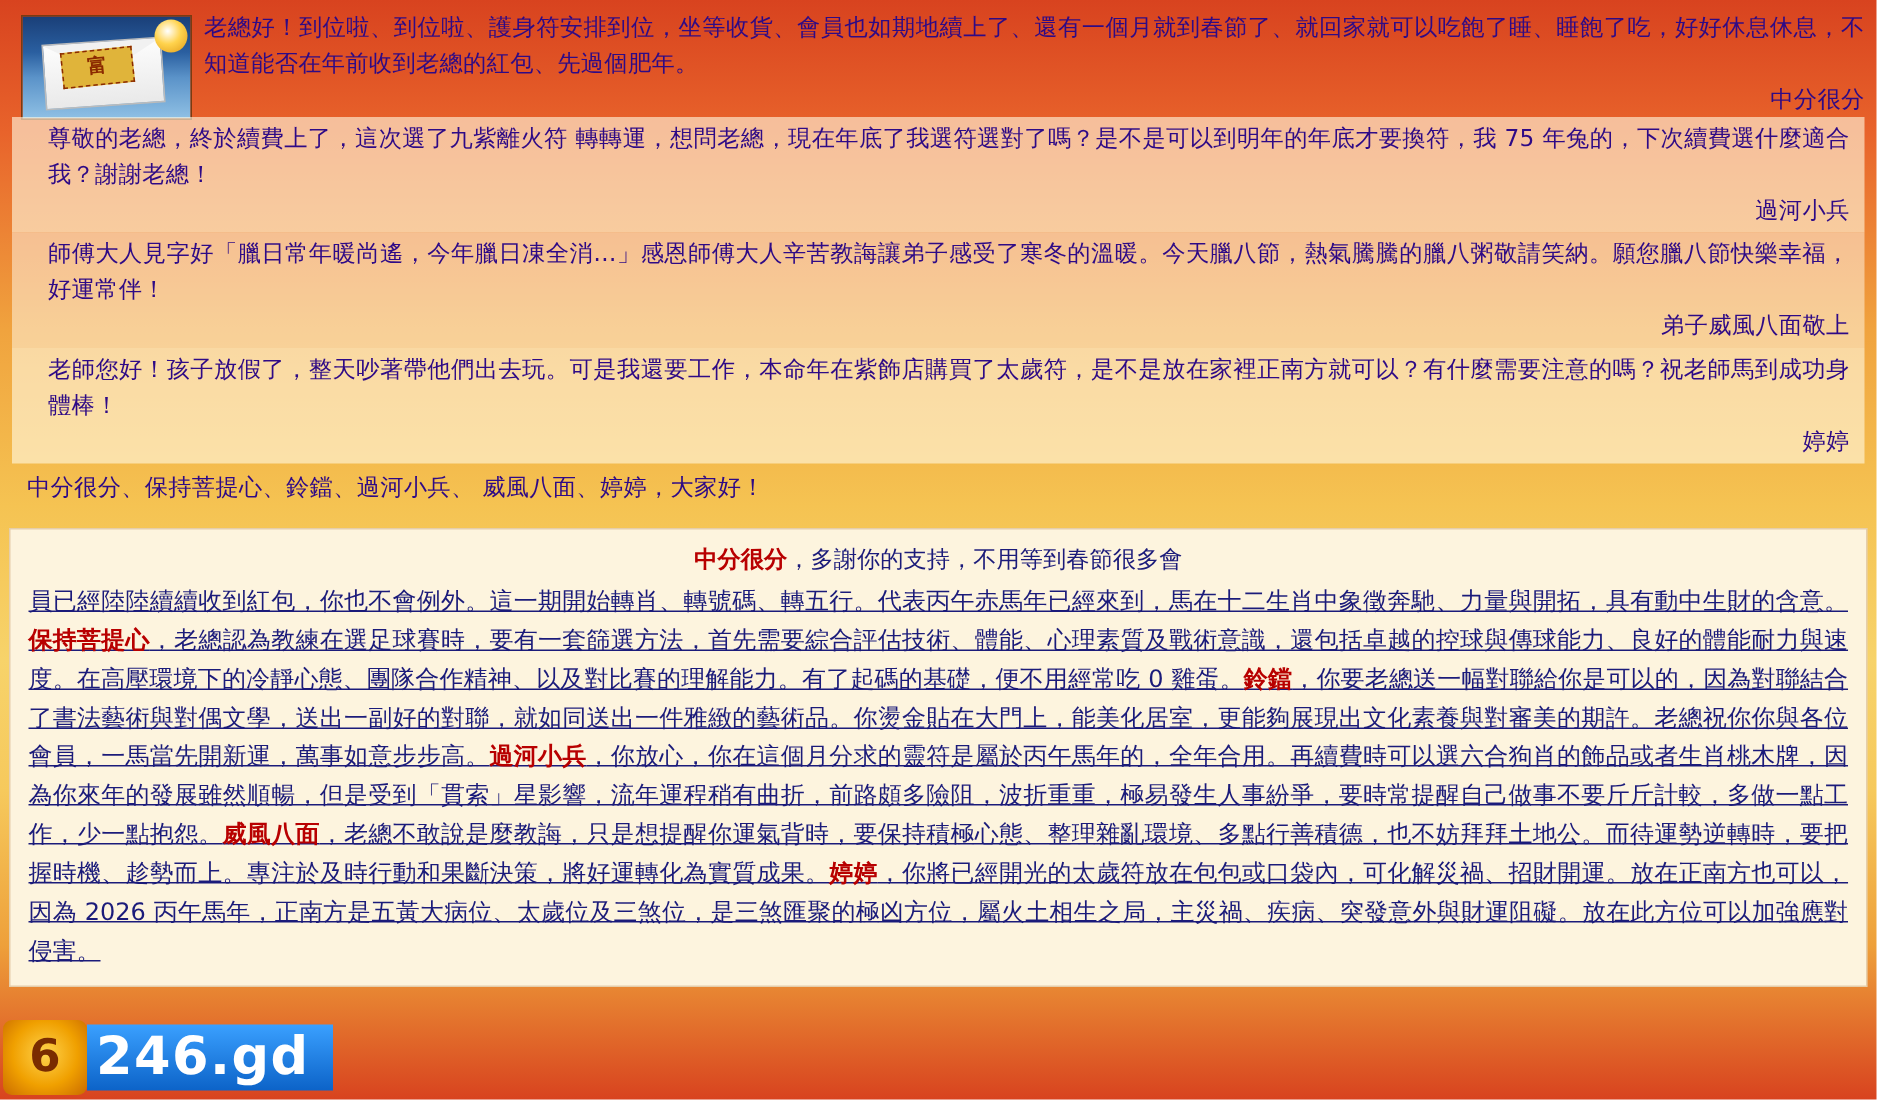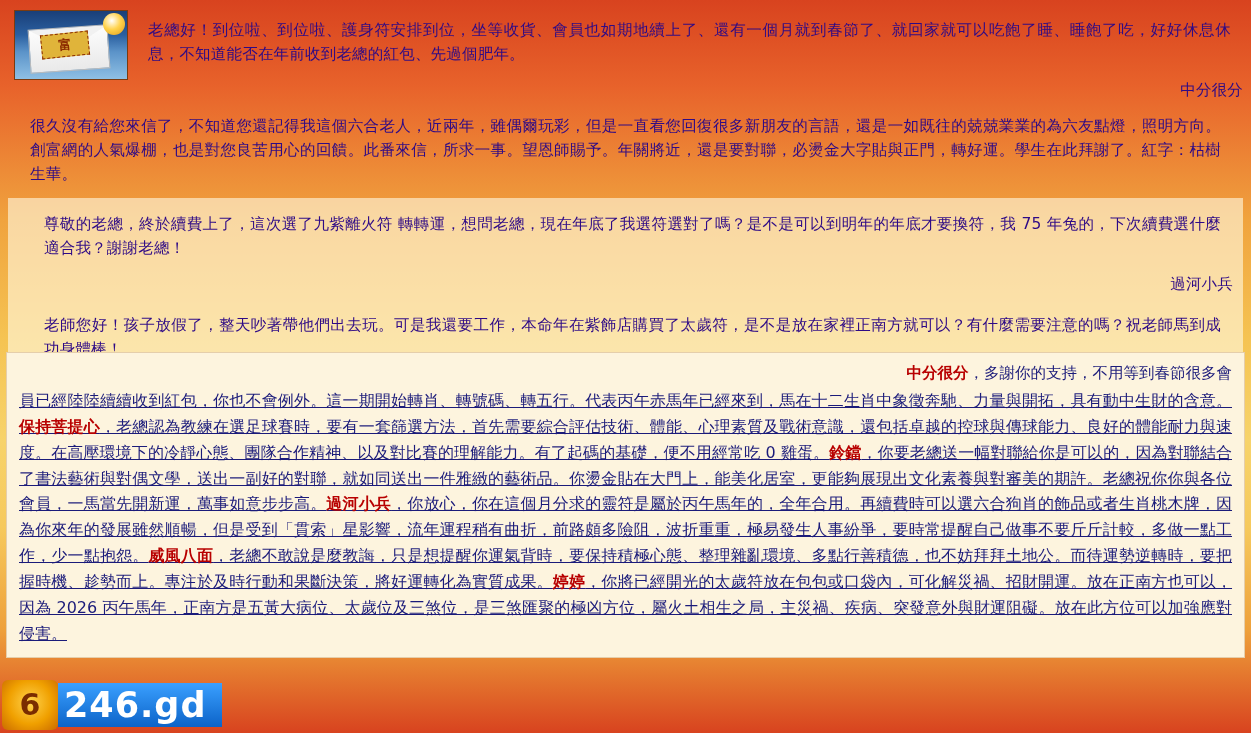--- a/index.html
+++ b/index.html
@@ -41,42 +41,42 @@
   }
 
   .msg-block{margin-left:128px;}
   .msg{
     color:#2e0a86;
     font-size:15.5px;
     line-height:1.55;
     text-align:justify;
     letter-spacing:0.2px;
   }
-  .msg p{margin:12px;}
+  .msg p{margin:0;}
   .msg .sig{display:block;text-align:right;}
   .msg-wide{margin-left:0;padding:0 10px;}
 
   
   .band{
     background:rgba(255,248,225,0.62);
     padding:2px 10px 3px 24px;
     margin:0;
   }
   .band.alt{background:rgba(255,252,240,0.50);}
 
   
   .panel{
     position:absolute;left:6px;right:6px;top:352px;
     background:#fdf4de;
     border:1px solid rgba(160,90,20,0.25);
     padding:8px 12px 10px 12px;
     box-sizing:border-box;
   }
   .panel .lead{
-    text-align:right;color:#1b1b7a;font-size:15.5px;line-height:1.6;margin:0 0 2px 0;
+    text-align:center;color:#1b1b7a;font-size:15.5px;line-height:1.6;margin:0 0 2px 0;
   }
   .panel .body{
     color:#1b1b7a;font-size:16px;line-height:1.62;text-align:justify;text-decoration:underline;
   }
   .hl{color:#b80000;font-weight:bold;}
 
   
   .watermark{
     position:absolute;left:0;bottom:0;display:flex;align-items:center;height:56px;
   }
@@ -112,31 +112,36 @@
     <div class="msg-block">
       <div class="msg">
         <p>老總好！到位啦、到位啦、護身符安排到位，坐等收貨、會員也如期地續上了、還有一個月就到春節了、就回家就可以吃飽了睡、睡飽了吃，好好休息休息，不知道能否在年前收到老總的紅包、先過個肥年。</p>
         <span class="sig">中分很分</span>
       </div>
     </div>
 
 
     <div class="msg-wide">
       <div class="msg">
-        <p>很久沒有給您來信了，不知道您還記得我這個六合老人，近兩年，雖偶爾玩彩，但是一直看您回復很多新朋友的言語，還是一如既往的兢兢業業的為六友點燈，照明方向。創富網的人氣爆棚，也是對您良苦用心的回饋。此番來信，所求一事。望恩師賜予。年關將近，還是要對聯，必燙金大字貼與正門，轉好運。學生在此拜謝了。紅字：枯樹生華。</p>
       </div>
     </div>
 
     <div class="band">
       <div class="msg">
         <p>尊敬的老總，終於續費上了，這次選了九紫離火符 轉轉運，想問老總，現在年底了我選符選對了嗎？是不是可以到明年的年底才要換符，我 75 年兔的，下次續費選什麼適合我？謝謝老總！</p>
         <span class="sig">過河小兵</span>
       </div>
     </div>
 
+    <div class="band alt">
+      <div class="msg">
+        <p>師傅大人見字好「臘日常年暖尚遙，今年臘日凍全消…」感恩師傅大人辛苦教誨讓弟子感受了寒冬的溫暖。今天臘八節，熱氣騰騰的臘八粥敬請笑納。願您臘八節快樂幸福，好運常伴！</p>
+        <span class="sig">弟子威風八面敬上</span>
+      </div>
+    </div>
 
     <div class="band">
       <div class="msg">
         <p>老師您好！孩子放假了，整天吵著帶他們出去玩。可是我還要工作，本命年在紫飾店購買了太歲符，是不是放在家裡正南方就可以？有什麼需要注意的嗎？祝老師馬到成功身體棒！</p>
         <span class="sig">婷婷</span>
       </div>
     </div>
 
     <div class="msg-wide" style="margin-top:4px;">
       <div class="msg">中分很分、保持菩提心、鈴鐺、過河小兵、 威風八面、婷婷，大家好！</div>

